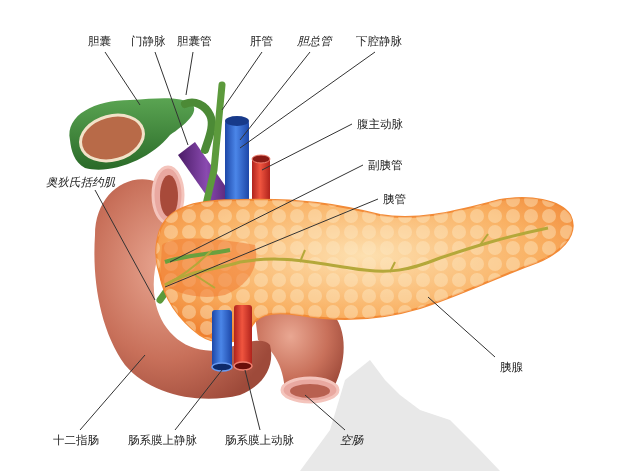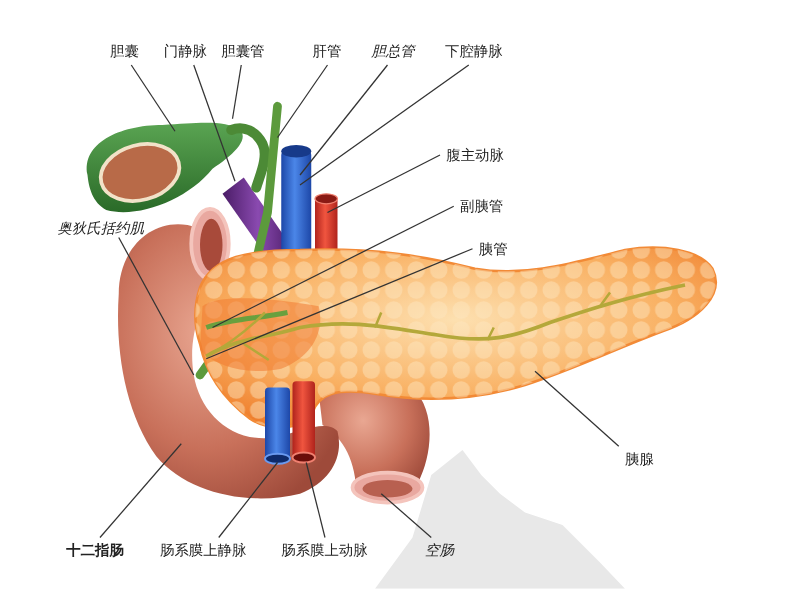--- a/index.html
+++ b/index.html
@@ -117,17 +117,17 @@
   <div class="lbl" style="left:131px;top:34px;">门静脉</div>
   <div class="lbl" style="left:177px;top:34px;">胆囊管</div>
   <div class="lbl" style="left:250px;top:34px;">肝管</div>
   <div class="lbl" style="left:297px;top:34px;font-style:italic;">胆总管</div>
   <div class="lbl" style="left:356px;top:34px;">下腔静脉</div>
   <div class="lbl" style="left:357px;top:117px;">腹主动脉</div>
   <div class="lbl" style="left:368px;top:158px;">副胰管</div>
   <div class="lbl" style="left:383px;top:192px;">胰管</div>
   <div class="lbl" style="left:46px;top:175px;font-style:italic;">奥狄氏括约肌</div>
   <div class="lbl" style="left:500px;top:360px;">胰腺</div>
-  <div class="lbl" style="left:53px;top:433px;font-weight:bold;">十二指肠</div>
+  <div class="lbl" style="left:53px;top:433px;">十二指肠</div>
   <div class="lbl" style="left:128px;top:433px;">肠系膜上静脉</div>
   <div class="lbl" style="left:225px;top:433px;">肠系膜上动脉</div>
   <div class="lbl" style="left:340px;top:433px;font-style:italic;">空肠</div>
 </div>
 
 </body></html>

